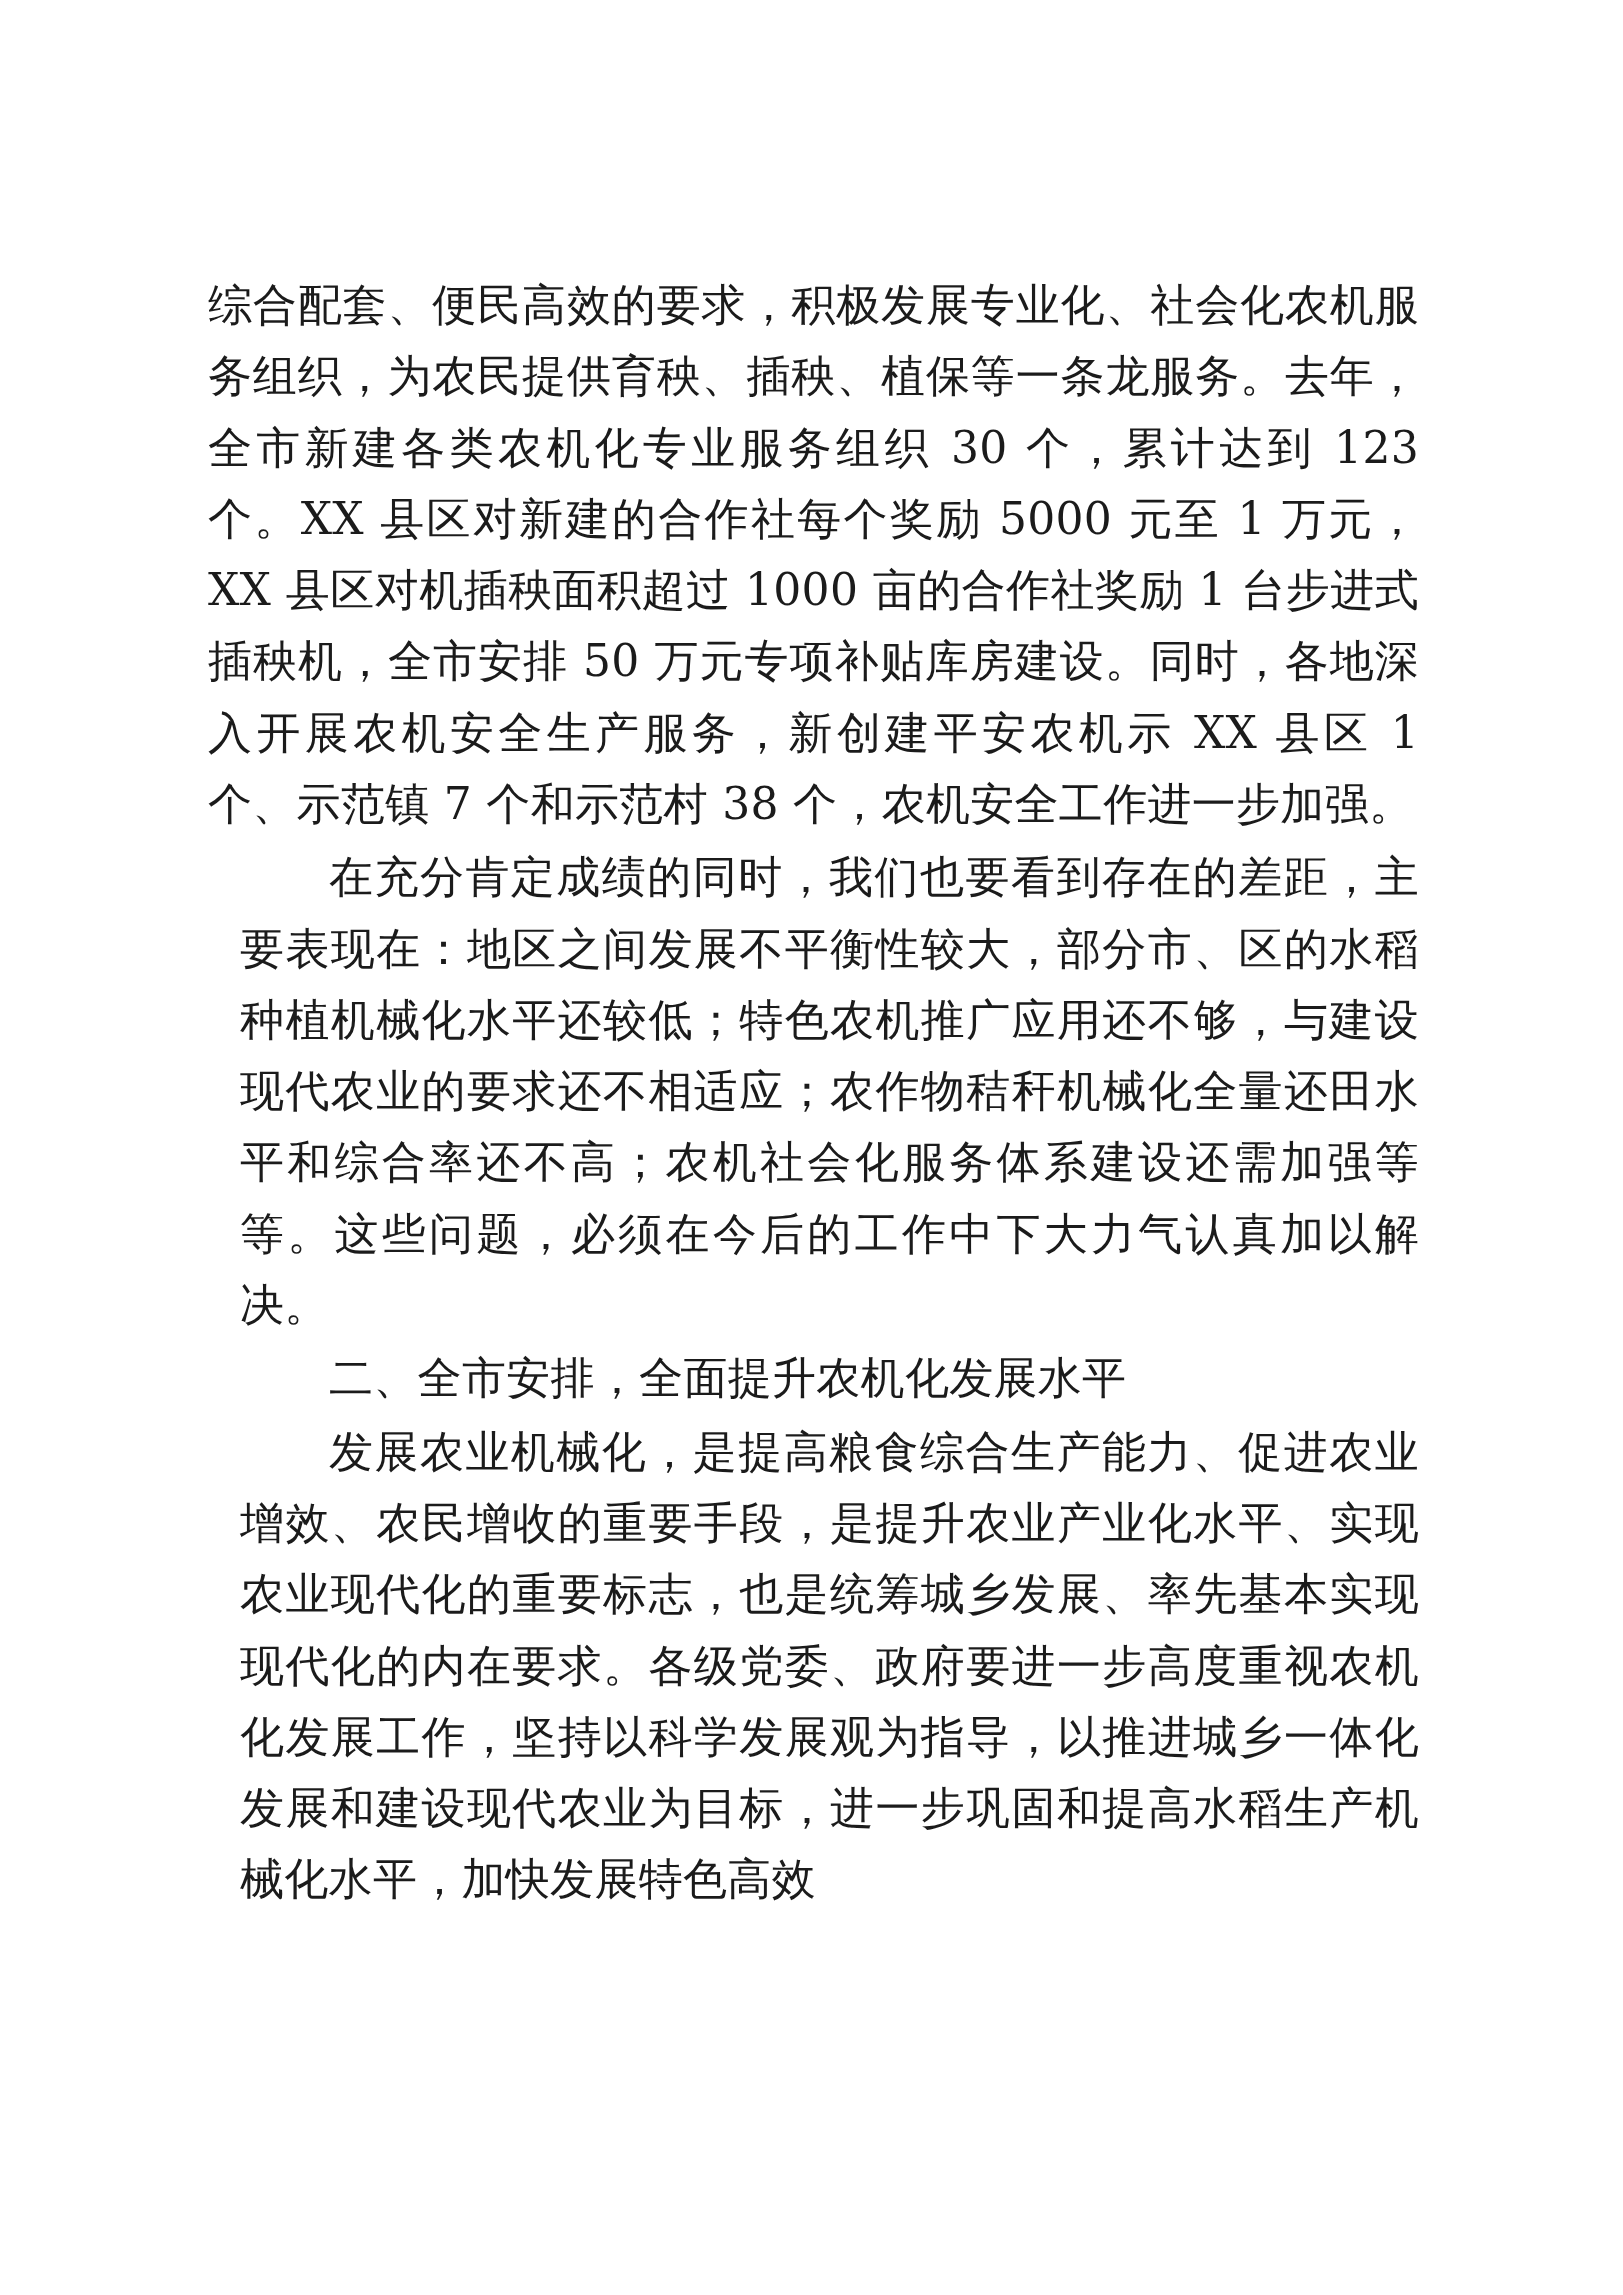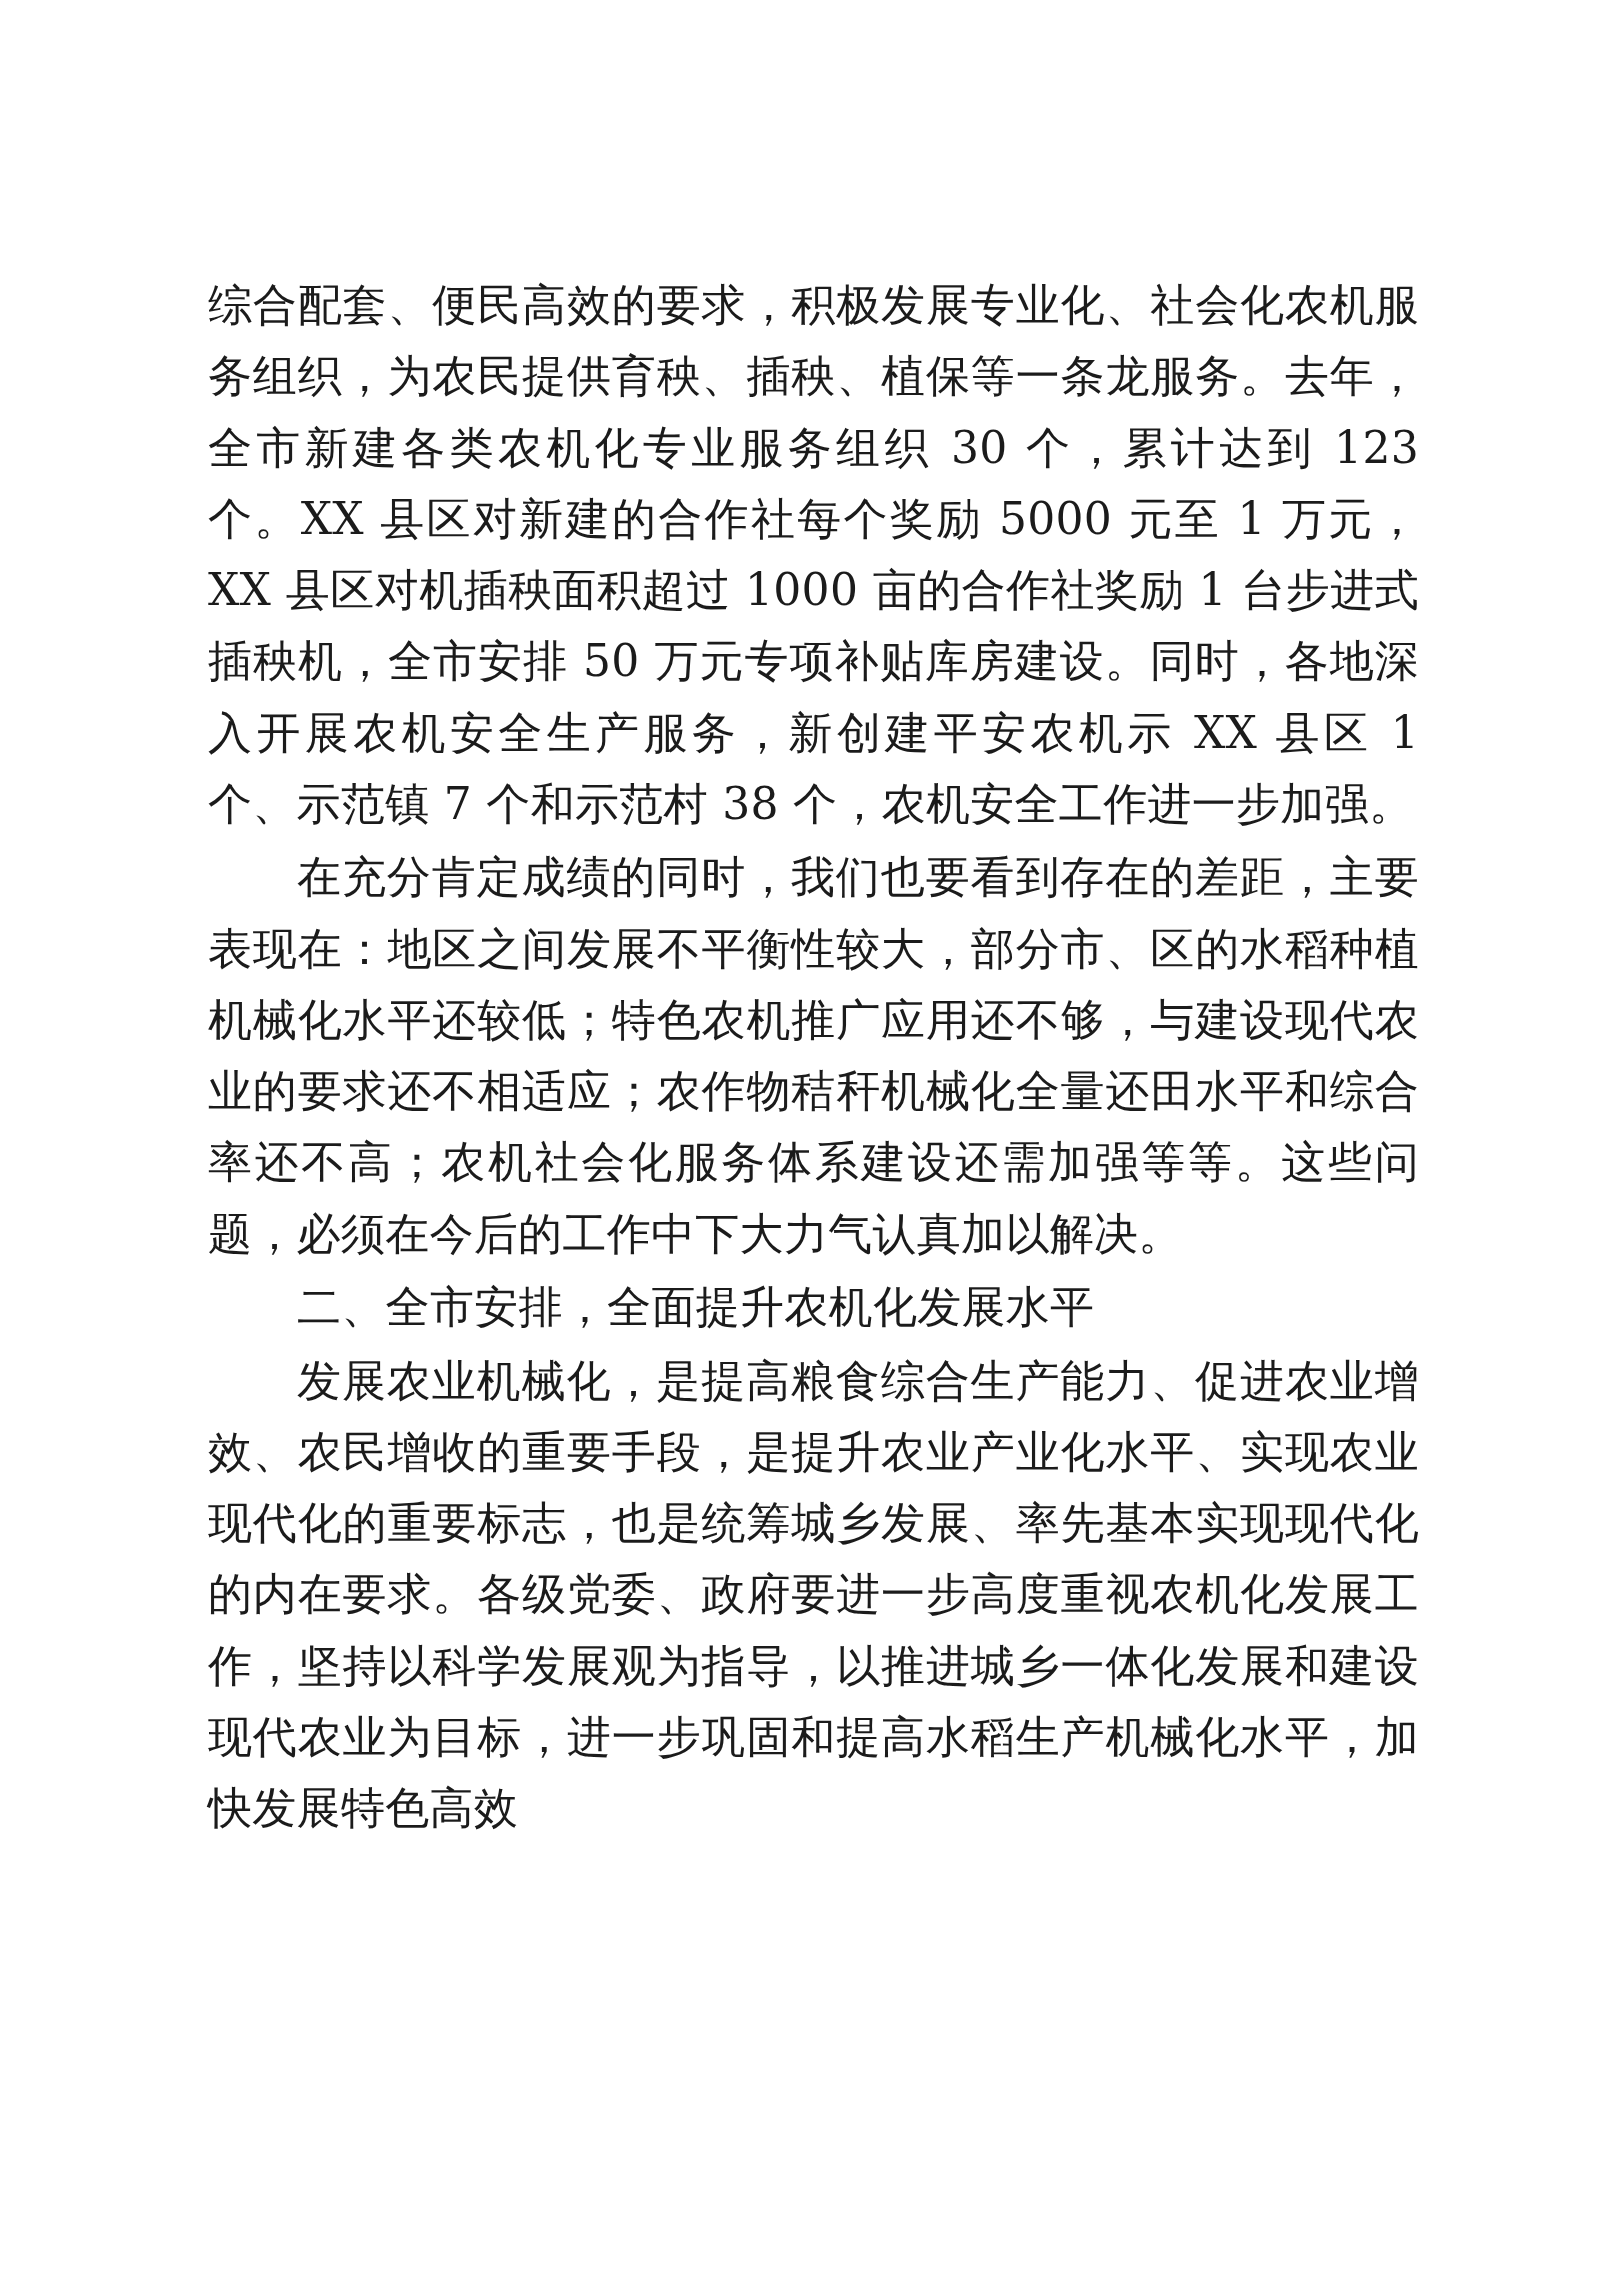--- a/index.html
+++ b/index.html
@@ -30,20 +30,21 @@
     color: #1b1b1b;
     text-align: justify;
     text-justify: inter-ideograph;
     letter-spacing: 0.3px;
     margin: 0 0 2.2px 0;
     font-family: "DejaVu Serif", "Liberation Serif", serif;
     font-weight: 400;
   }
   .para.indent {
     text-indent: 89px;
+    margin-left: 32px;
   }
   .footer {
     position: absolute;
     left: 0;
     right: 8px;
     top: 2131px;
     text-align: center;
     font-size: 29px;
     color: #c2410c;
     letter-spacing: 1.1px;

